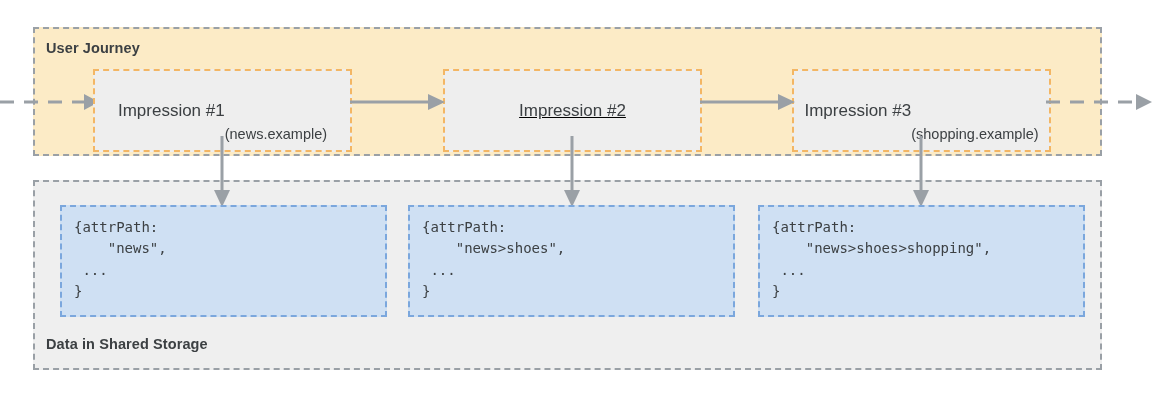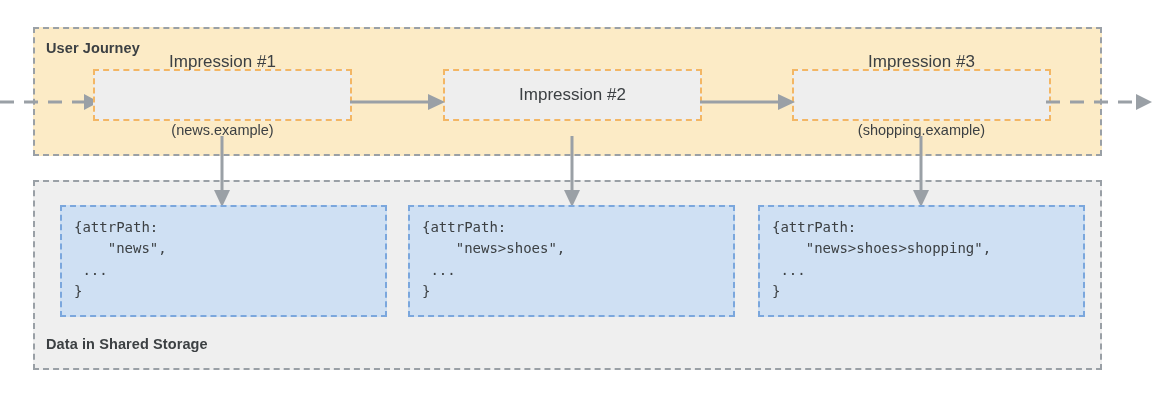--- a/index.html
+++ b/index.html
@@ -53,40 +53,40 @@
   #journey-title { left: 46px; top: 40px; }
   #storage-title { left: 46px; top: 336px; }
 
   
   .impression-box {
     position: absolute;
     box-sizing: border-box;
     background: #EEEEEE;
     border: 2px dashed #F3B664;
     top: 69px;
-    height: 52px;
+    height: 83px;
     display: flex;
-    flex-direction: column;
+    flex-direction: row;
     align-items: center;
     justify-content: center;
     line-height: 1.28;
   }
   .impression-title {
     font-size: 17px;
     color: #3C4043;
     white-space: nowrap;
   }
   .impression-sub {
     font-size: 14.5px;
     color: #3C4043;
     white-space: nowrap;
     margin-top: 48px;
   }
   #impression-box-0 { left: 93px;  width: 259px; }
-  #impression-box-1 { left: 443px; width: 259px; }
+  #impression-box-1 { left: 443px; width: 259px; text-decoration: underline; }
   #impression-box-2 { left: 792px; width: 259px; }
 
   
   .data-box {
     position: absolute;
     box-sizing: border-box;
     background: #CFE0F3;
     border: 2px dashed #7BA7DD;
     top: 205px;
     height: 112px;

